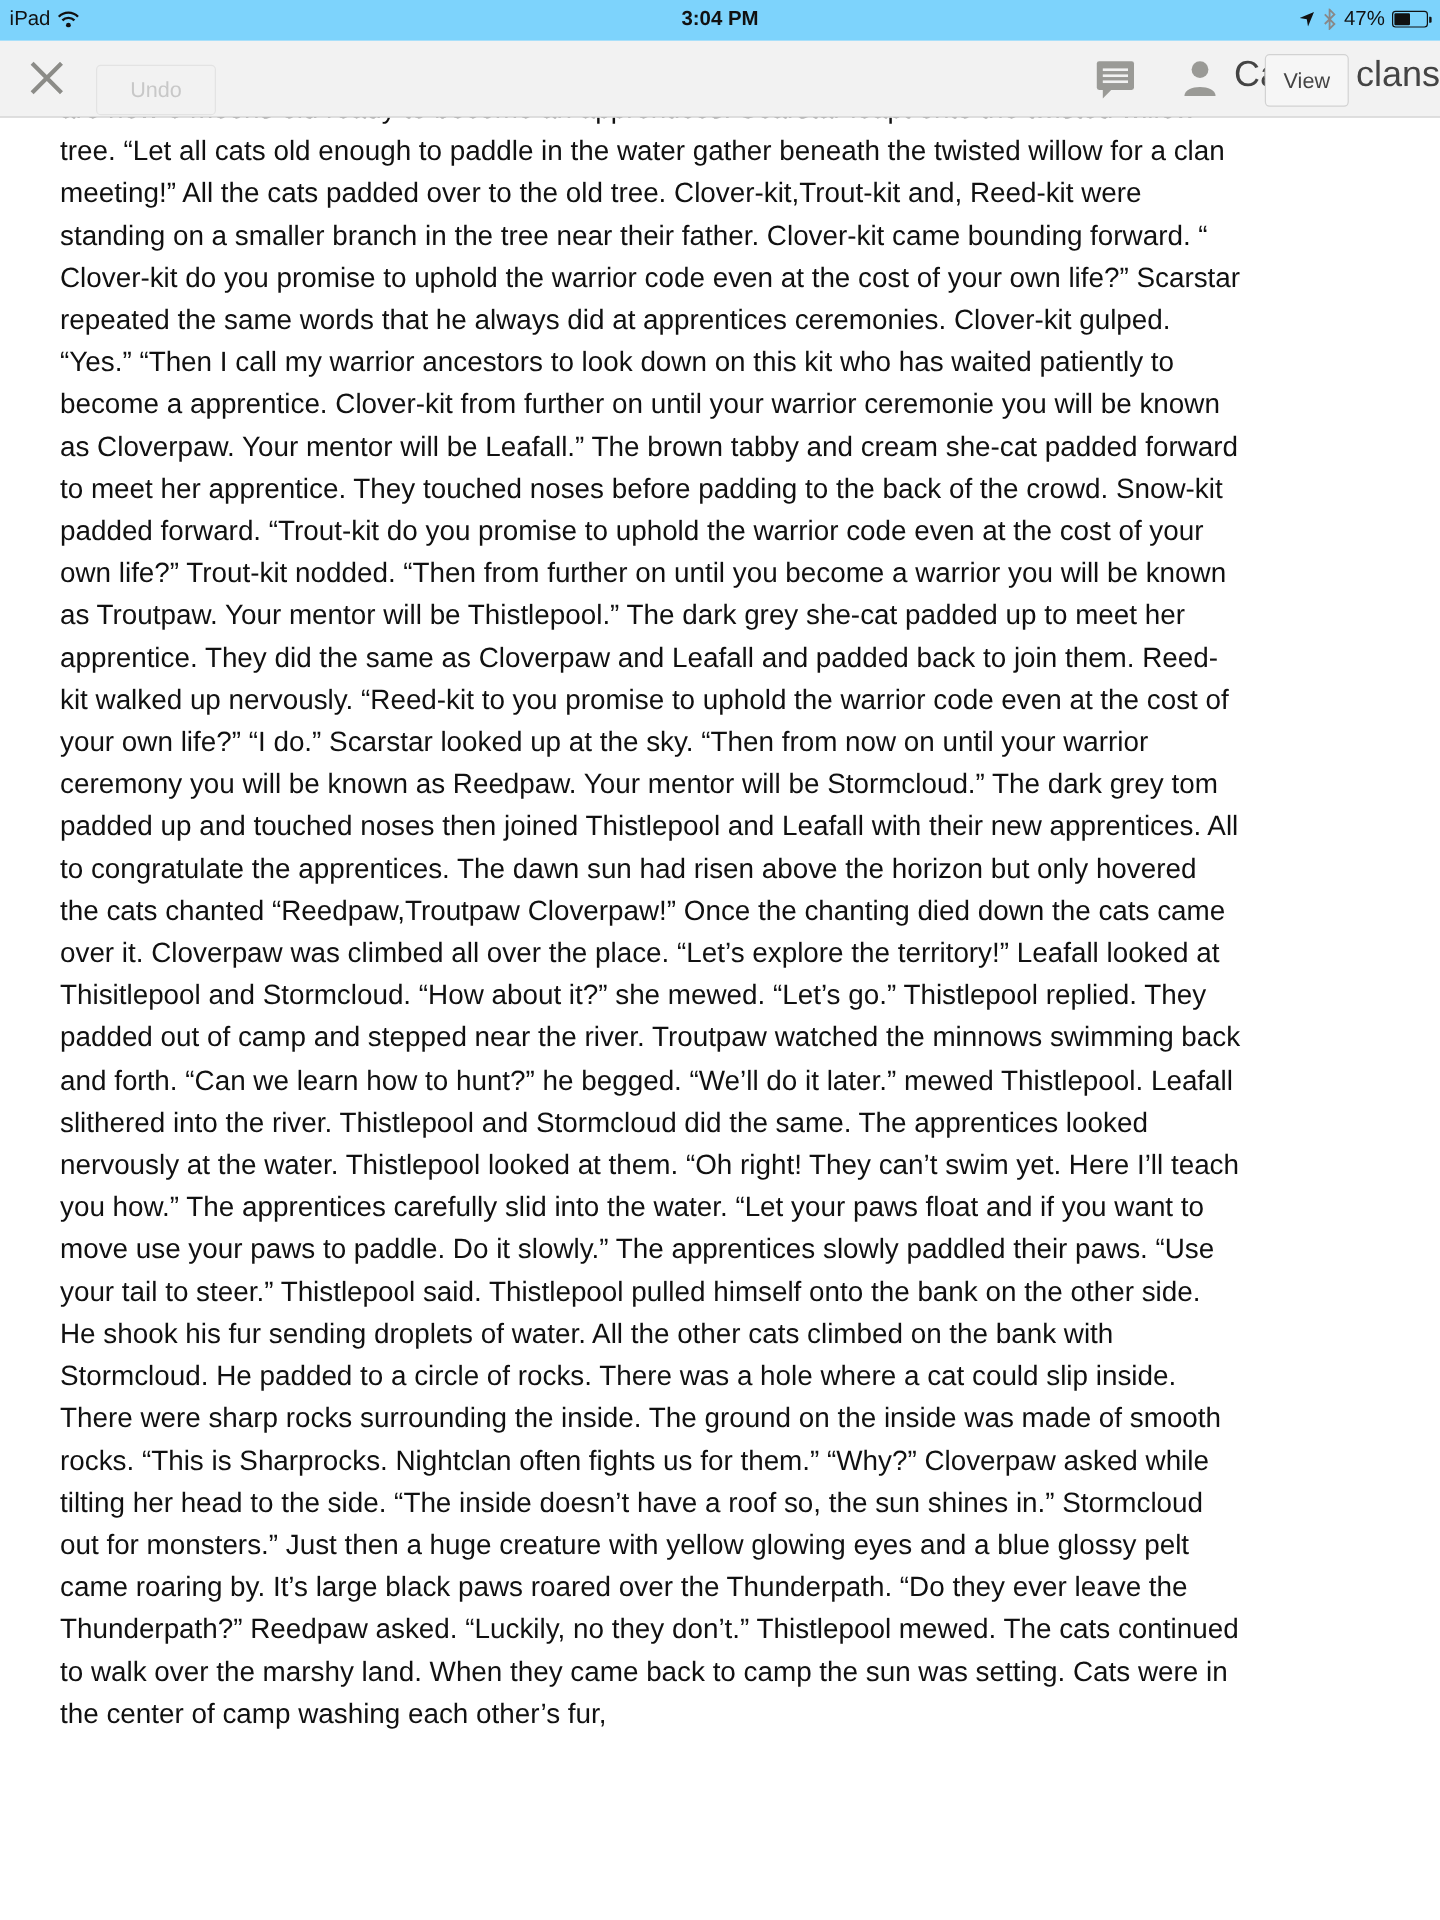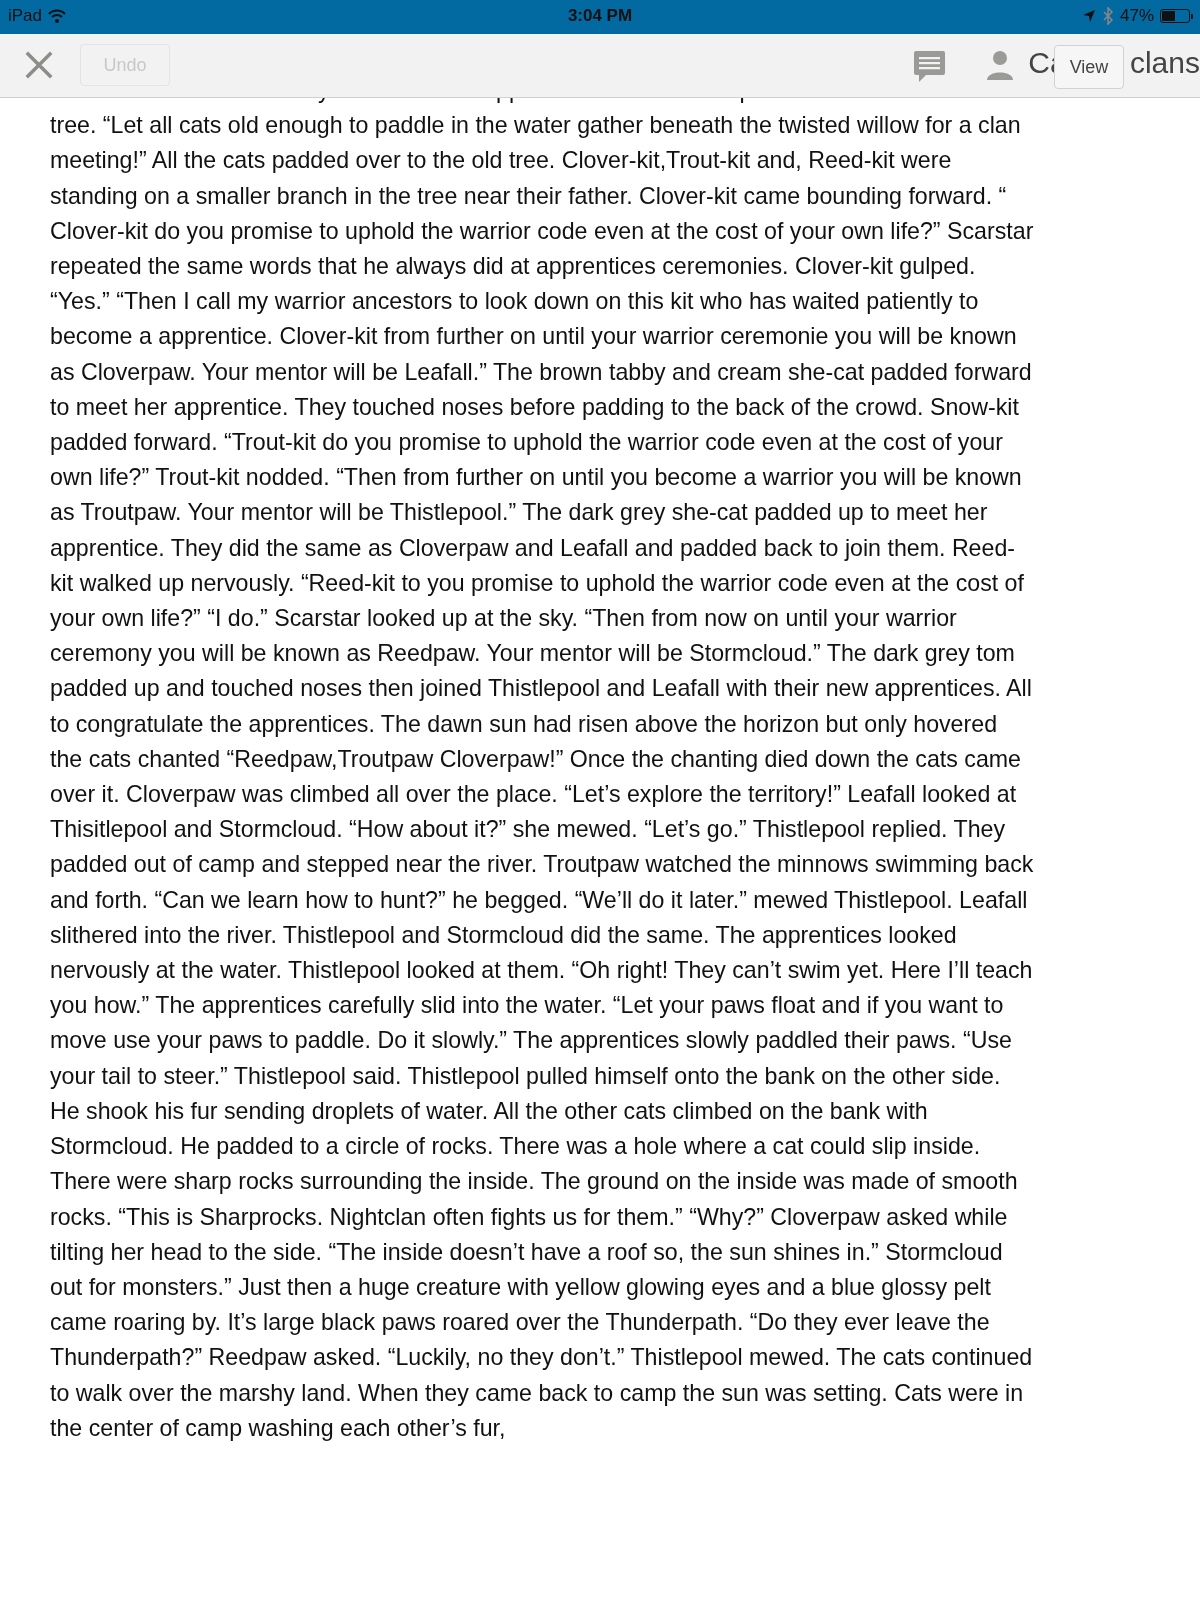--- a/index.html
+++ b/index.html
@@ -3,37 +3,37 @@
   <meta charset="utf-8">
   <style>
     * { box-sizing: border-box; margin: 0; padding: 0; }
     html, body {
       width: 1200px; height: 1600px; overflow: hidden;
       background: #ffffff;
       font-family: "Liberation Sans", sans-serif;
     }
     .statusbar {
       position: absolute; top: 0; left: 0; width: 1200px; height: 34px;
-      background: #0369a1; color: #111;
+      background: #7dd3fc; color: #111;
       font-size: 17px; z-index: 3;
     }
     .statusbar .left { position: absolute; left: 8px; top: 6px; display: flex; align-items: center; gap: 6px; }
     .statusbar .center { position: absolute; left: 0; right: 0; top: 6px; text-align: center; font-weight: bold; }
     .statusbar .right { position: absolute; right: 10px; top: 6px; display: flex; align-items: center; gap: 6px; }
     .battery { width: 30px; height: 14px; border: 1.5px solid #111; border-radius: 3px; position: relative; }
     .battery .fill { position: absolute; left: 1px; top: 1px; bottom: 1px; background: #111; border-radius: 1px; }
     .battery::after { content: ""; position: absolute; right: -4px; top: 4px; width: 2px; height: 5px; background: #111; border-radius: 0 1px 1px 0; }
 
     .toolbar {
       position: absolute; top: 34px; left: 0; width: 1200px; height: 64px;
       background: #f2f2f2; border-bottom: 1px solid #d0d0d0; z-index: 3;
     }
     .close-btn { position: absolute; left: 22px; top: 14px; width: 34px; height: 34px; cursor: pointer; }
     .undo-btn {
-      position: absolute; left: 80px; top: 10px; width: 90px; height: 42px;
+      position: absolute; left: 80px; top: 20px; width: 100px; height: 42px;
       border: 1px solid #e3e3e3; border-radius: 4px; background: #f2f2f2;
       color: #c8c8c8; font-size: 18px; text-align: center; line-height: 40px;
     }
     .doc-title {
       position: absolute; left: 0; right: 0; top: 12px; text-align: right;
       font-size: 30px; color: #444;
     }
     .tb-icon { position: absolute; top: 14px; width: 36px; height: 36px; cursor: pointer; }
     .view-btn {
       position: absolute; left: 1054px; top: 11px; width: 70px; height: 44px;

